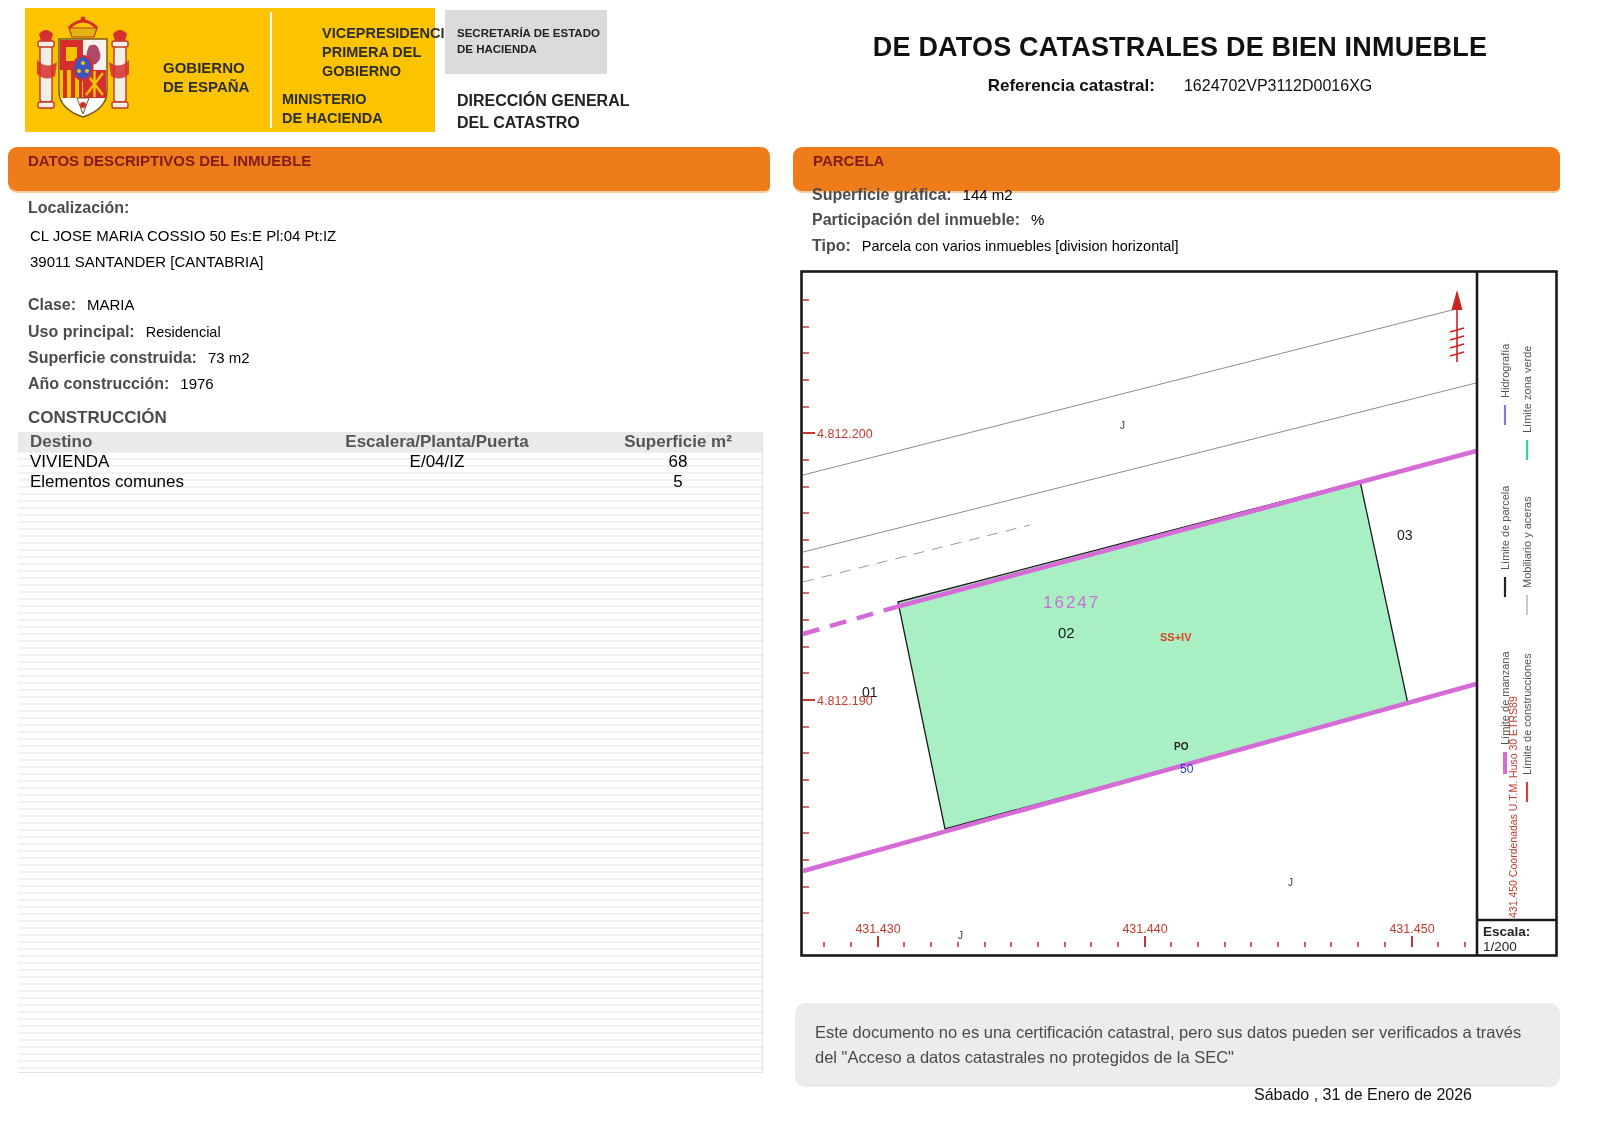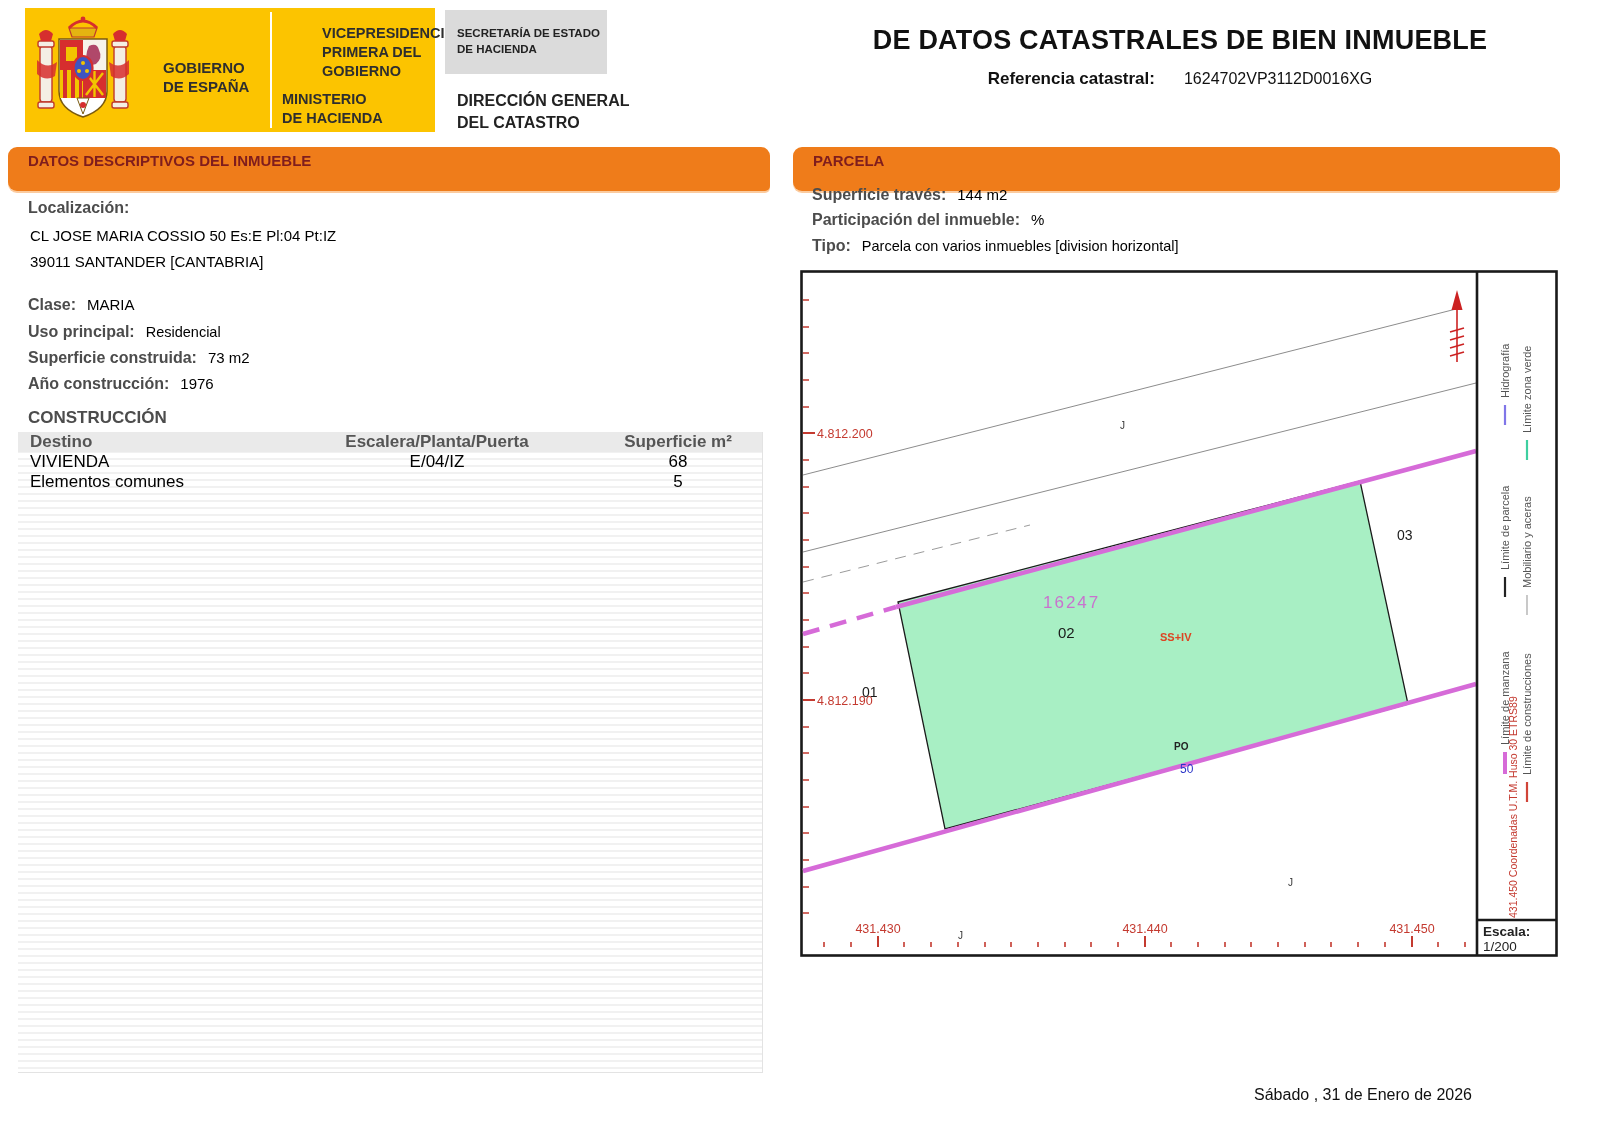--- a/index.html
+++ b/index.html
@@ -12,21 +12,21 @@
   .logo-yellow{left:25px;top:8px;width:410px;height:124px;background:#FCC400;}
   .logo-gob{left:138px;top:51px;font-weight:bold;font-size:15px;line-height:1.25;color:#2e2e2e;}
   .logo-div{left:245px;top:4px;width:2px;height:116px;background:#fff;}
   .logo-vice{left:257px;top:16px;font-weight:bold;font-size:14.5px;line-height:1.3;color:#2e2e2e;margin-left:40px;}
   .logo-min{left:257px;top:82px;font-weight:bold;font-size:14.5px;line-height:1.3;color:#2e2e2e;}
   .gray-box{left:445px;top:10px;width:162px;height:64px;background:#DBDBDB;}
   .gray-box-text{left:457px;top:26px;font-weight:bold;font-size:11.5px;line-height:1.35;color:#222;}
   .dir-text{left:457px;top:90px;font-weight:bold;font-size:16px;line-height:1.35;color:#222;}
   .title-block{left:790px;top:14px;width:780px;text-align:center;color:#111;}
   .title-l1{font-size:27px;font-weight:bold;letter-spacing:.2px;}
-  .title-l2{font-size:27px;font-weight:bold;margin-top:11px;letter-spacing:.2px;}
+  .title-l2{font-size:27px;font-weight:bold;margin-top:18px;letter-spacing:.2px;}
   .ref-row{margin-top:13px;font-size:16px;}
   .ref-row b{font-size:17px;margin-right:29px;}
 
   
   .obar{height:44px;background:#EF7C1A;border-radius:9px 9px 5px 9px;color:#7f1d1d;font-weight:bold;
         font-size:15px;line-height:28px;padding-left:20px;box-sizing:border-box;
         box-shadow:0 2px 0 rgba(247,160,80,.55);}
   .obar-left{left:8px;top:147px;width:762px;}
   .obar-right{left:793px;top:147px;width:767px;}
 
@@ -162,21 +162,21 @@
     <div class="trow data" style="top:40px">
       <span class="tcell-1">Elementos comunes</span>
       <span class="tcell-2"></span>
       <span class="tcell-3">5</span>
     </div>
   </div>
 
   <div class="abs obar obar-right">PARCELA</div>
 
   <div class="fldrow" style="left:812px;top:186px">
-    <span class="lbl">Superficie través:</span><span class="val">144 m2</span>
+    <span class="lbl">Superficie gráfica:</span><span class="val">144 m2</span>
   </div>
   <div class="fldrow" style="left:812px;top:211px">
     <span class="lbl">Participación del inmueble:</span><span class="val">%</span>
   </div>
   <div class="fldrow" style="left:812px;top:237px">
     <span class="lbl">Tipo:</span><span class="val" style="font-size:14.5px">Parcela con varios inmuebles [division horizontal]</span>
   </div>
 
   <svg class="abs map-wrap" viewBox="0 0 758 687">
     <rect x="1.5" y="1.5" width="755" height="684" fill="#ffffff" stroke="#1a1a1a" stroke-width="2.6"></rect>
@@ -234,15 +234,16 @@
       <text transform="rotate(-90 731 505)" x="731" y="505">Límite de construcciones</text>
       <line x1="727" y1="512" x2="727" y2="532" stroke="#D04438" stroke-width="2.2"></line>
       <text transform="rotate(-90 717 648)" x="717" y="648" font-size="10.5" fill="#C43A30">431.450 Coordenadas U.T.M. Huso 30 ETRS89</text>
     </g>
 
     <line x1="677" y1="650" x2="756" y2="650" stroke="#1a1a1a" stroke-width="2.6"></line>
     <text x="683" y="666" font-size="13.5" font-weight="bold" fill="#222">Escala:</text>
     <text x="683" y="681" font-size="13.5" fill="#222">1/200</text>
   </svg>
 
+  <div class="abs disclaimer">Este documento no es una certificación catastral, pero sus datos pueden ser verificados a través del "Acceso a datos catastrales no protegidos de la SEC"</div>
   <div class="abs docdate">Sábado , 31 de Enero de 2026</div>
 
 </div>
 
 </body></html>

